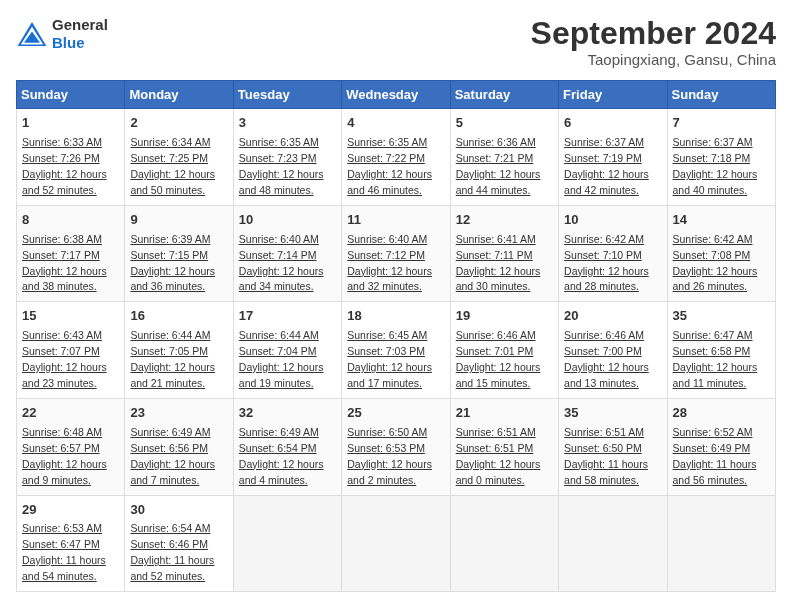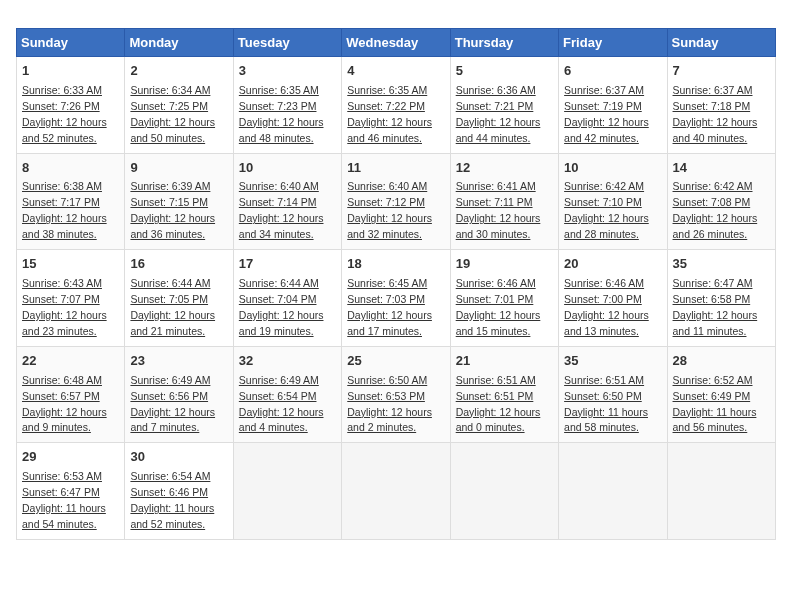--- a/index.html
+++ b/index.html
@@ -84,30 +84,45 @@
       text-decoration: underline;
     }
     tr:nth-child(even) td:not(.empty) {
       background: #fafafa;
     }
   </style>
 </head>
 <body>
 
 <div class="header">
+  <div class="logo">
+    <svg class="logo-icon" viewBox="0 0 40 34" xmlns="http://www.w3.org/2000/svg">
+      <polygon points="20,2 38,32 2,32" fill="#1a6fd4"></polygon>
+      <polygon points="20,8 34,30 6,30" fill="#fff"></polygon>
+      <polygon points="20,14 30,28 10,28" fill="#1a6fd4"></polygon>
+    </svg>
+    <div class="logo-text">
+      <div class="logo-general">General</div>
+      <div class="logo-blue">Blue</div>
+    </div>
+  </div>
+  <div class="title-block">
+    <div class="month-title">September 2024</div>
+    <div class="location">Taopingxiang, Gansu, China</div>
+  </div>
 </div>
 
 <table class="calendar">
   <thead>
     <tr>
     <th>Sunday</th>
         <th>Monday</th>
         <th>Tuesday</th>
         <th>Wednesday</th>
-        <th>Thursday</th>
+        <th>Saturday</th>
         <th>Friday</th>
         <th>Sunday</th>
       </tr>
   </thead>
   <tbody id="calendar-body">
   <tr>
         <td><span class="day-number">1</span><span class="day-info">Sunrise: 6:33 AM<br>Sunset: 7:26 PM<br>Daylight: 12 hours and 52 minutes.</span></td>
         <td><span class="day-number">2</span><span class="day-info">Sunrise: 6:34 AM<br>Sunset: 7:25 PM<br>Daylight: 12 hours and 50 minutes.</span></td>
         <td><span class="day-number">3</span><span class="day-info">Sunrise: 6:35 AM<br>Sunset: 7:23 PM<br>Daylight: 12 hours and 48 minutes.</span></td>
         <td><span class="day-number">4</span><span class="day-info">Sunrise: 6:35 AM<br>Sunset: 7:22 PM<br>Daylight: 12 hours and 46 minutes.</span></td>

